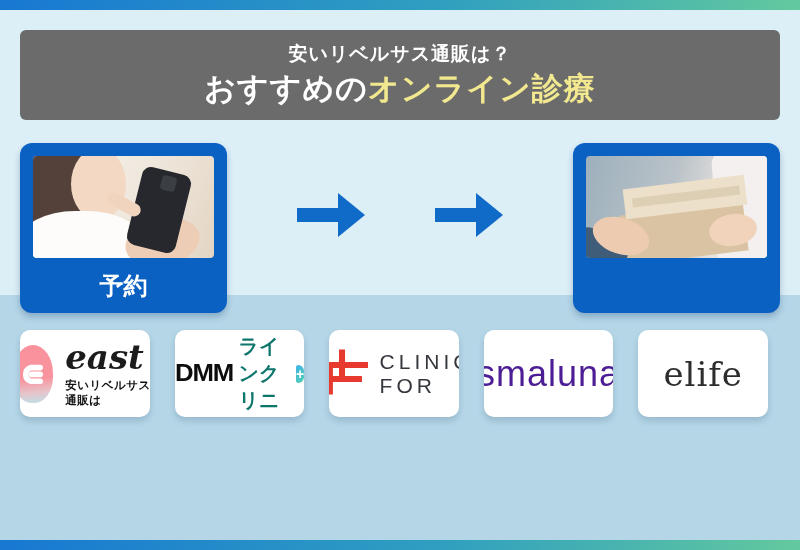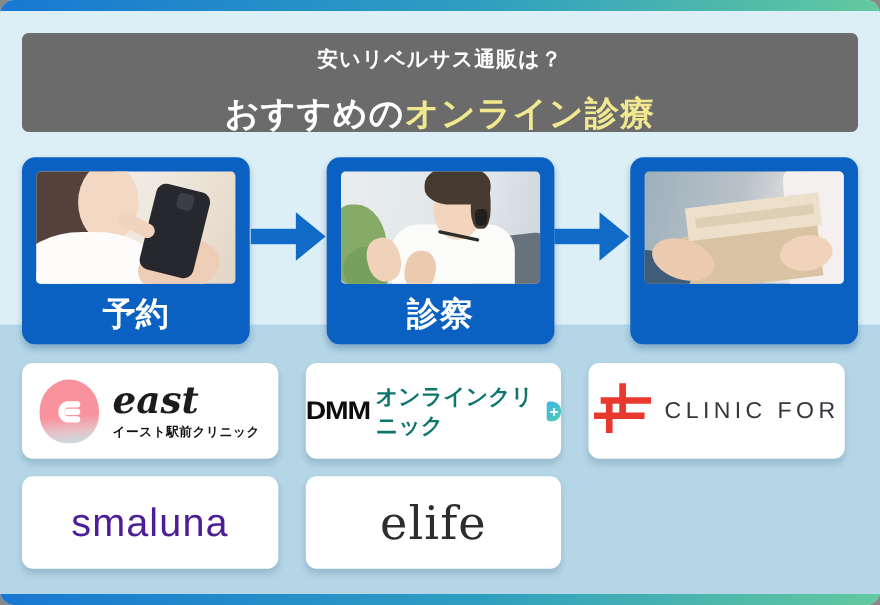--- a/index.html
+++ b/index.html
@@ -1,42 +1,42 @@
 <!DOCTYPE html>
 <html><head>
 <meta charset="utf-8">
 <style>
   html,body{margin:0;padding:0;}
   body{font-family:"Liberation Sans",sans-serif;background:#888;}
-  .canvas{position:relative;width:800px;height:550px;overflow:hidden;background:#dceef6;border-radius:13px;}
+  .canvas{position:relative;width:800px;height:550px;overflow:hidden;background:#dceef6;}
 
   
   .bar{position:absolute;left:0;width:800px;height:10px;
        background:linear-gradient(90deg,#1878d2 0%,#2f9fc0 55%,#63c99e 100%);}
   .bar-top{top:0;}
   .bar-bottom{top:540px;}
 
   
   .band-lower{position:absolute;left:0;top:295px;width:800px;height:245px;background:#b4d6e7;}
 
   
   .title-box{position:absolute;left:20px;right:20px;top:30px;height:90px;background:#6b6b6b;
              border-radius:6px;text-align:center;color:#fff;}
   .title-line1{padding-top:11px;font-size:19px;font-weight:bold;letter-spacing:1px;}
-  .title-line2{margin-top:18px;font-size:31px;font-weight:bold;letter-spacing:1px;line-height:1.2;}
+  .title-line2{margin-top:3px;font-size:31px;font-weight:bold;letter-spacing:1px;line-height:1.2;}
   .hl{color:#f2e88f;}
 
   
   .steps{position:absolute;left:20px;right:20px;top:143px;height:170px;display:flex;justify-content:space-between;}
   .step-card{box-sizing:border-box;width:207px;height:170px;background:#0b61c1;border-radius:12px;
              padding:13px 13px 0 13px;box-shadow:0 4px 6px rgba(20,60,120,.28);}
   .photo{position:relative;width:100%;height:102px;border-radius:4px;overflow:hidden;}
   .photo div{position:absolute;}
   .step-label{height:55px;display:flex;align-items:center;justify-content:center;
-              color:#fff;font-size:30px;font-weight:bold;}
+              color:#fff;font-size:24px;font-weight:bold;}
 
   .arrow{position:relative;align-self:flex-start;margin-top:50px;width:68px;height:44px;}
   .arrow-shaft{position:absolute;left:0;top:15px;width:42px;height:14px;background:#0f6ac8;}
   .arrow-head{position:absolute;right:0;top:0;width:0;height:0;
               border-left:27px solid #0f6ac8;border-top:22px solid transparent;border-bottom:22px solid transparent;}
 
   
   .photo-1{background:linear-gradient(115deg,#f8f5f1 0%,#efe7dc 55%,#e3d5c4 100%);}
   .p1-hair{left:-18px;top:-25px;width:95px;height:125px;background:#54413a;border-radius:48%;transform:rotate(10deg);}
   .p1-face{left:38px;top:-8px;width:55px;height:72px;background:#f3d8c3;border-radius:50%;}
@@ -65,21 +65,21 @@
   .p3-person{right:-14px;top:-6px;width:66px;height:120px;background:#f3f0ef;border-radius:12px;transform:rotate(-4deg);}
   .p3-boxtop{left:38px;top:26px;width:122px;height:30px;background:#ece0cb;transform:rotate(-7deg);}
   .p3-tape{left:46px;top:36px;width:108px;height:9px;background:#dccfb4;transform:rotate(-7deg);}
   .p3-boxfront{left:36px;top:52px;width:124px;height:50px;background:#d9c3a3;transform:rotate(-7deg);}
   .p3-armleft{left:-14px;bottom:-16px;width:55px;height:42px;background:#3f5d79;border-radius:12px;transform:rotate(20deg);}
   .p3-handleft{left:6px;bottom:4px;width:58px;height:36px;background:#eccbb1;border-radius:50%;transform:rotate(18deg);}
   .p3-handright{right:10px;top:58px;width:48px;height:32px;background:#f0d3ba;border-radius:50%;transform:rotate(-8deg);}
 
   
   .logo-grid{position:absolute;left:20px;right:32px;top:330px;display:grid;
-             grid-template-columns:repeat(3,1fr);grid-template-rows:87px 84px;column-gap:25px;row-gap:16px;}
+             grid-template-columns:repeat(5,1fr);grid-template-rows:87px 84px;column-gap:25px;row-gap:16px;}
   .logo-card{background:#fff;border-radius:10px;box-shadow:0 4px 6px rgba(30,60,90,.18);
              display:flex;align-items:center;justify-content:center;overflow:hidden;}
 
   
   .east-wrap{display:flex;align-items:center;gap:12px;}
   .east-icon{width:54px;height:58px;border-radius:50% 50% 46% 46%;
              background:linear-gradient(175deg,#f9919c 0%,#f8949e 58%,#e7c3c9 80%,#bfe0e8 100%);
              display:flex;align-items:center;justify-content:center;}
   .east-word{font-family:"DejaVu Serif",serif;font-style:italic;font-weight:bold;font-size:34px;color:#1c1c1c;line-height:1;}
   .east-sub{font-size:11.5px;font-weight:bold;color:#111;margin-top:4px;letter-spacing:.5px;}
@@ -97,21 +97,21 @@
   .cf-word{font-size:21px;letter-spacing:4px;color:#34373c;font-weight:500;}
 
   
   .smaluna-word{font-size:36px;font-weight:normal;color:#4c1d95;letter-spacing:1px;}
 
   
   .dcg-wrap{display:flex;align-items:center;gap:9px;}
   .dcg-word{font-size:20px;font-weight:bold;color:#0f8573;letter-spacing:0;}
 
   
-  .elife-word{font-family:"DejaVu Serif",serif;font-size:42px;color:#2d2d2d;letter-spacing:1px;}
+  .elife-word{font-family:"DejaVu Serif",serif;font-size:34px;color:#2d2d2d;letter-spacing:1px;}
 </style>
 </head>
 <body>
 
 <div class="canvas">
 
   <div class="bar bar-top"></div>
   <div class="band-lower"></div>
   <div class="bar bar-bottom"></div>
 
@@ -133,36 +133,20 @@
         <div class="p1-finger"></div>
       </div>
       <div class="step-label">予約</div>
     </div>
 
     <div class="arrow">
       <div class="arrow-shaft"></div>
       <div class="arrow-head"></div>
     </div>
 
-    <div class="step-card">
-      <div class="photo photo-2">
-        <div class="p2-plant"></div>
-        <div class="p2-plant2"></div>
-        <div class="p2-chair"></div>
-        <div class="p2-coat"></div>
-        <div class="p2-face"></div>
-        <div class="p2-hair"></div>
-        <div class="p2-hairside"></div>
-        <div class="p2-earcup"></div>
-        <div class="p2-mic"></div>
-        <div class="p2-hand1"></div>
-        <div class="p2-hand2"></div>
-      </div>
-      <div class="step-label">診察</div>
-    </div>
 
     <div class="arrow">
       <div class="arrow-shaft"></div>
       <div class="arrow-head"></div>
     </div>
 
     <div class="step-card">
       <div class="photo photo-3">
         <div class="p3-person"></div>
         <div class="p3-boxfront"></div>
@@ -183,21 +167,21 @@
         <div class="east-icon">
           <svg width="32" height="32" viewBox="0 0 40 40">
             <g stroke="#ffffff" stroke-width="7" fill="none" stroke-linecap="round">
               <path d="M29 12 H17 a9 9 0 0 0 0 17 h12"></path>
               <path d="M18 20.5 h11"></path>
             </g>
           </svg>
         </div>
         <div>
           <div class="east-word">east</div>
-          <div class="east-sub">イースト駅前クリニック</div>
+          <div class="east-sub">安いリベルサス通販は</div>
         </div>
       </div>
     </div>
 
     <div class="logo-card">
       <div class="dmm-wrap">
         <span class="dmm-brand">DMM</span>
         <span class="dmm-word">オンラインクリニック</span>
         <span class="dmm-icon">+</span>
       </div>

